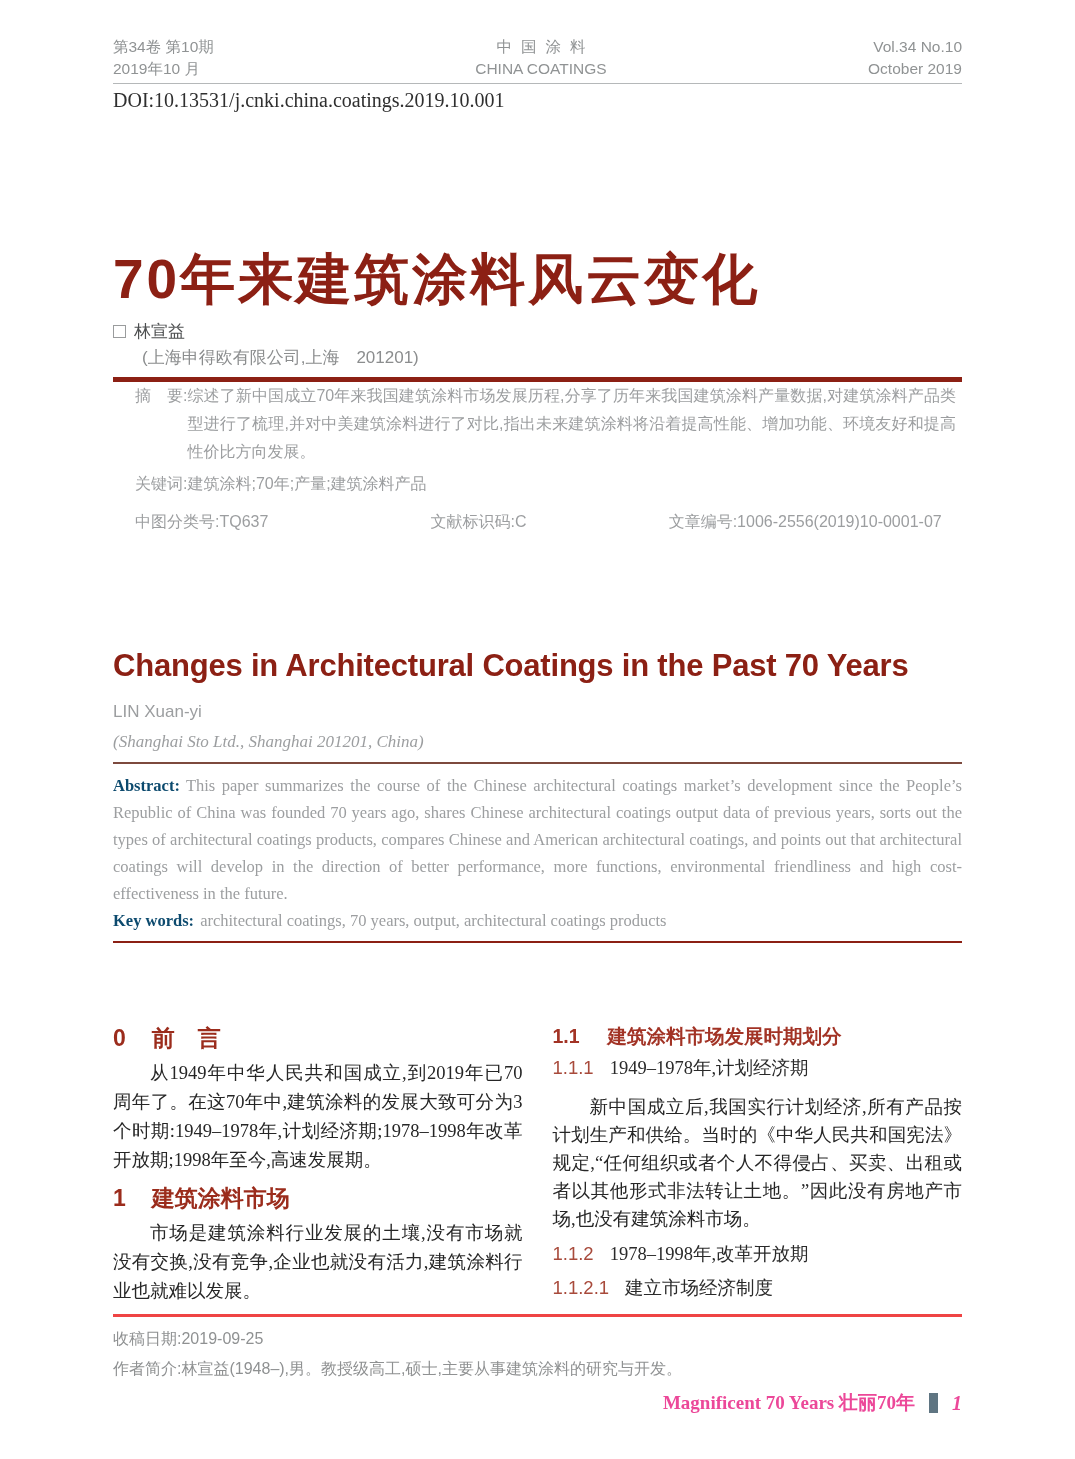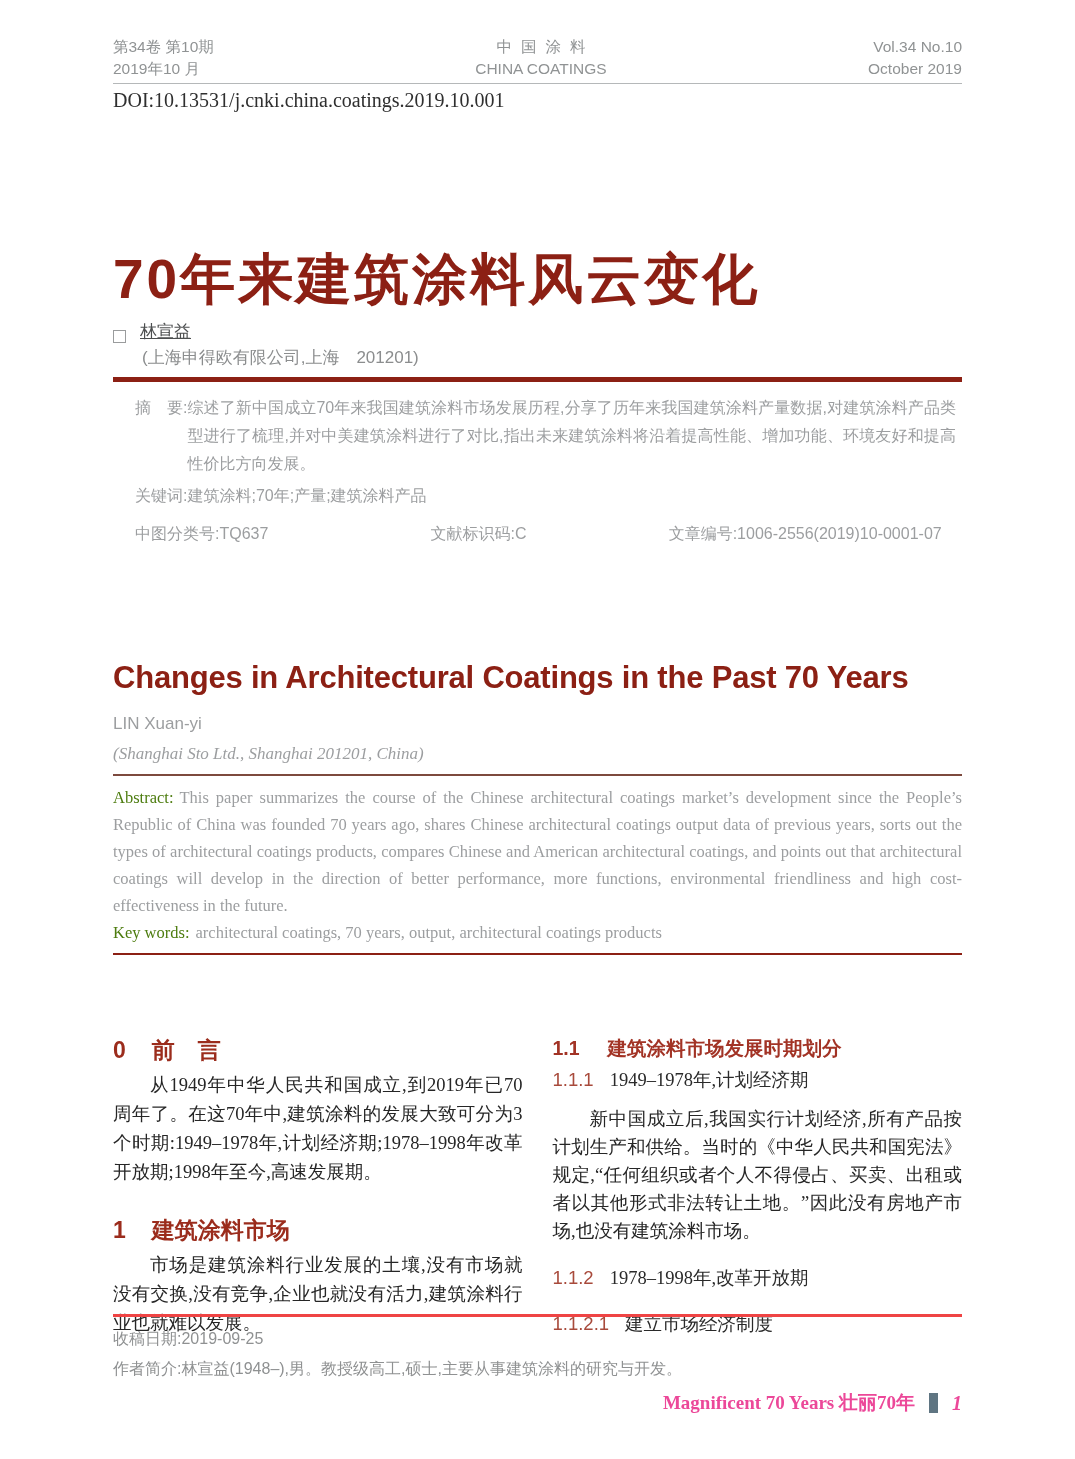--- a/index.html
+++ b/index.html
@@ -17,68 +17,68 @@
   .jh-center { text-align:center; }
   .jh-center .cn-name { letter-spacing:9px; text-indent:9px; }
   .jh-right { text-align:right; }
   .header-rule { border:none; border-top:1px solid #b5b8b9; margin-top:3px; }
   .doi { font-family:"Liberation Serif","DejaVu Serif",serif; color:#2f2f2f;
     font-size:20px; margin-top:5px; }
 
   
   .title-cn { margin-top:138px; font-size:55px; line-height:58px; font-weight:bold;
     color:#8c2014; letter-spacing:3px; }
-  .author-row { margin-top:12px; display:flex; align-items:flex-end; gap:14px;
-    font-size:17px; line-height:23px; color:#4d4f50;text-decoration:underline; }
+  .author-row { margin-top:12px; display:flex; align-items:center; gap:8px;
+    font-size:17px; line-height:23px; color:#4d4f50; }
   .author-marker { display:inline-block; width:13px; height:13px;
     border:1.5px solid #9a9c9d; }
   .affiliation-cn { margin-top:3px; padding-left:29px; color:#8b8d8e;
     font-size:17px; line-height:23px; }
   .thick-rule { margin-top:8px; height:5px; background:#8c2014; border:none; }
 
   
-  .abstract-cn-block { margin-top:12px; padding:0 6px 0 22px; color:#9c9ea0;
+  .abstract-cn-block { padding:0 6px 0 22px; color:#9c9ea0;
     font-size:16px; }
   .row-flex { display:flex; }
   .abs-label { flex:0 0 auto; white-space:pre; line-height:28px; }
   .abs-text { flex:1; line-height:28px; text-align:justify; }
   .keywords-row { margin-top:4px; line-height:28px; }
   .clc-row { display:flex; margin-top:10px; line-height:28px; }
   .clc-item-1 { width:36%; } .clc-item-2 { width:29%; } .clc-item-3 { flex:1; }
 
   
   .title-en { margin-top:112px; font-size:31px; line-height:36px; font-weight:bold;
     color:#8c2014; letter-spacing:-0.2px; }
   .author-en { margin-top:16px; color:#9c9ea0; font-size:17px; line-height:23px; }
   .affiliation-en { margin-top:7px; color:#9c9ea0; font-size:17px; line-height:23px;
     font-style:italic; font-family:"Liberation Serif","DejaVu Serif",serif; }
   .brown-rule { margin-top:9px; height:2px; background:#7d4a3e; border:none; }
   .abstract-en { margin-top:8px; font-family:"Liberation Serif","DejaVu Serif",serif;
     color:#9c9ea0; font-size:16.5px; line-height:27px; text-align:justify; }
-  .en-label { font-weight:normal; color:#4d7c0f; margin-right:6px; }
+  .en-label { font-weight:bold; color:#0c4a6e; margin-right:6px; }
   .keywords-en { margin-top:0; }
   .red-rule-thin { margin-top:7px; border:none; border-top:2px solid #8c2014; }
 
   
   .columns { display:flex; gap:30px; margin-top:80px; }
   .col { flex:1; min-width:0; }
   .sec-h1 { font-size:23px; line-height:30px; font-weight:bold; color:#9b2c1c; }
   .sec-h1 .num { margin-right:26px; }
   .sec-h2 { font-size:19.5px; line-height:26px; font-weight:bold; color:#a23325; }
   .sec-h2 .num { margin-right:28px; }
   .sec-h3 { font-size:18.5px; line-height:26px; color:#2a2a2a;
     font-family:"Liberation Serif","DejaVu Serif",serif; }
   .sec-h3 .num { color:#a84a3b; margin-right:16px;
     font-family:"Liberation Sans","DejaVu Sans",sans-serif; }
   .sec-p { font-family:"Liberation Serif","DejaVu Serif",serif; font-size:18.5px;
     color:#262626; text-align:justify; text-indent:2em; }
   .col-left .sec-p { line-height:29px; margin-top:6px; }
-  .col-left .mt { margin-top:28px; }
+  .col-left .mt { margin-top:8px; }
   .col-right .sec-p { line-height:28px; margin-top:12px; }
-  .col-right .sec-h3 { margin-top:20px; }
+  .col-right .sec-h3 { margin-top:8px; }
   .col-right .sec-h2 + .sec-h3 { margin-top:6px; }
 
   
   .footnote-block { position:absolute; left:113px; right:113px; top:1314px;
     border-top:3px solid #ef4444; padding-top:7px; color:#8f9192;
     font-size:16px; line-height:30px; }
   .page-footer { position:absolute; right:113px; top:1390px; display:flex;
     align-items:center; gap:14px; color:#ec4899; font-weight:bold; font-size:19px;
     font-family:"Liberation Serif","DejaVu Serif",serif; }
   .pf-bar { width:9px; height:20px; background:#5f7582; }

